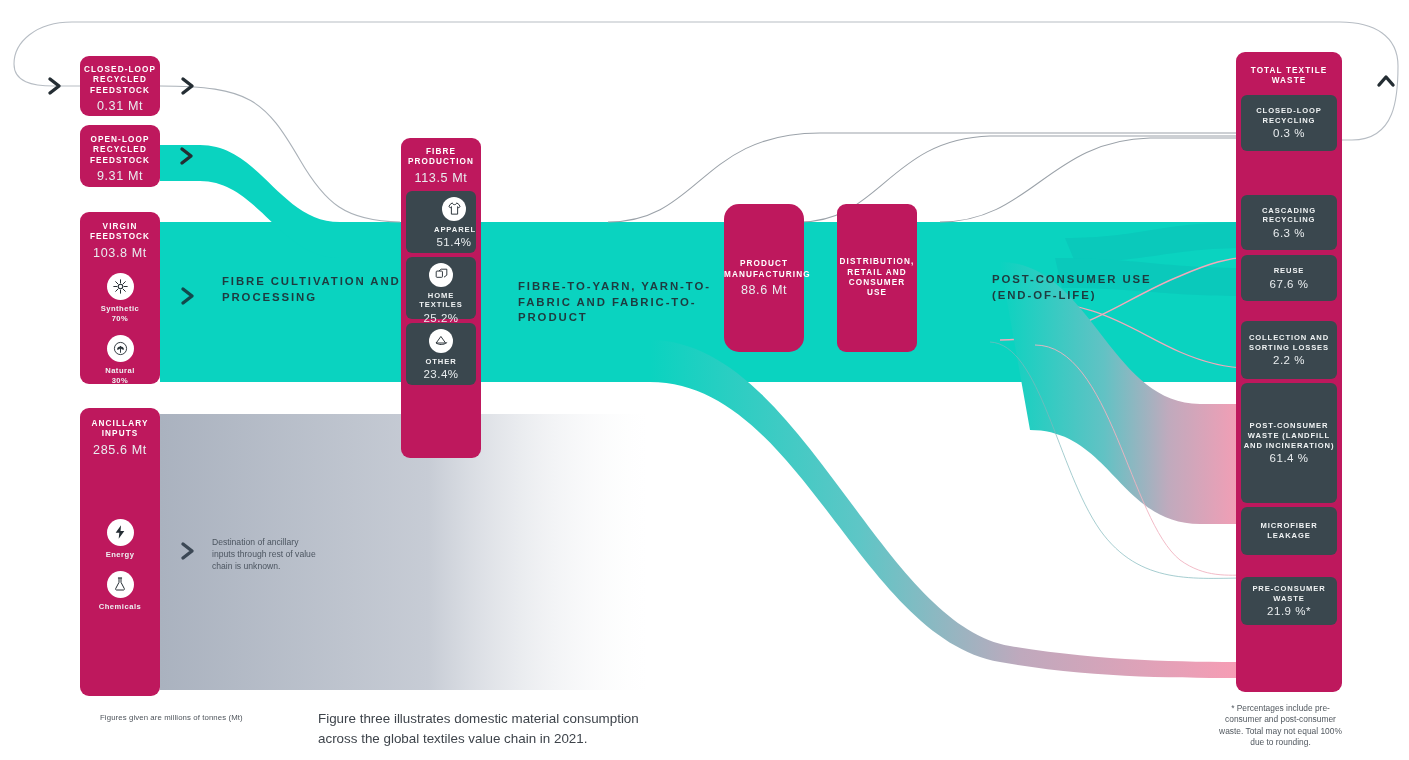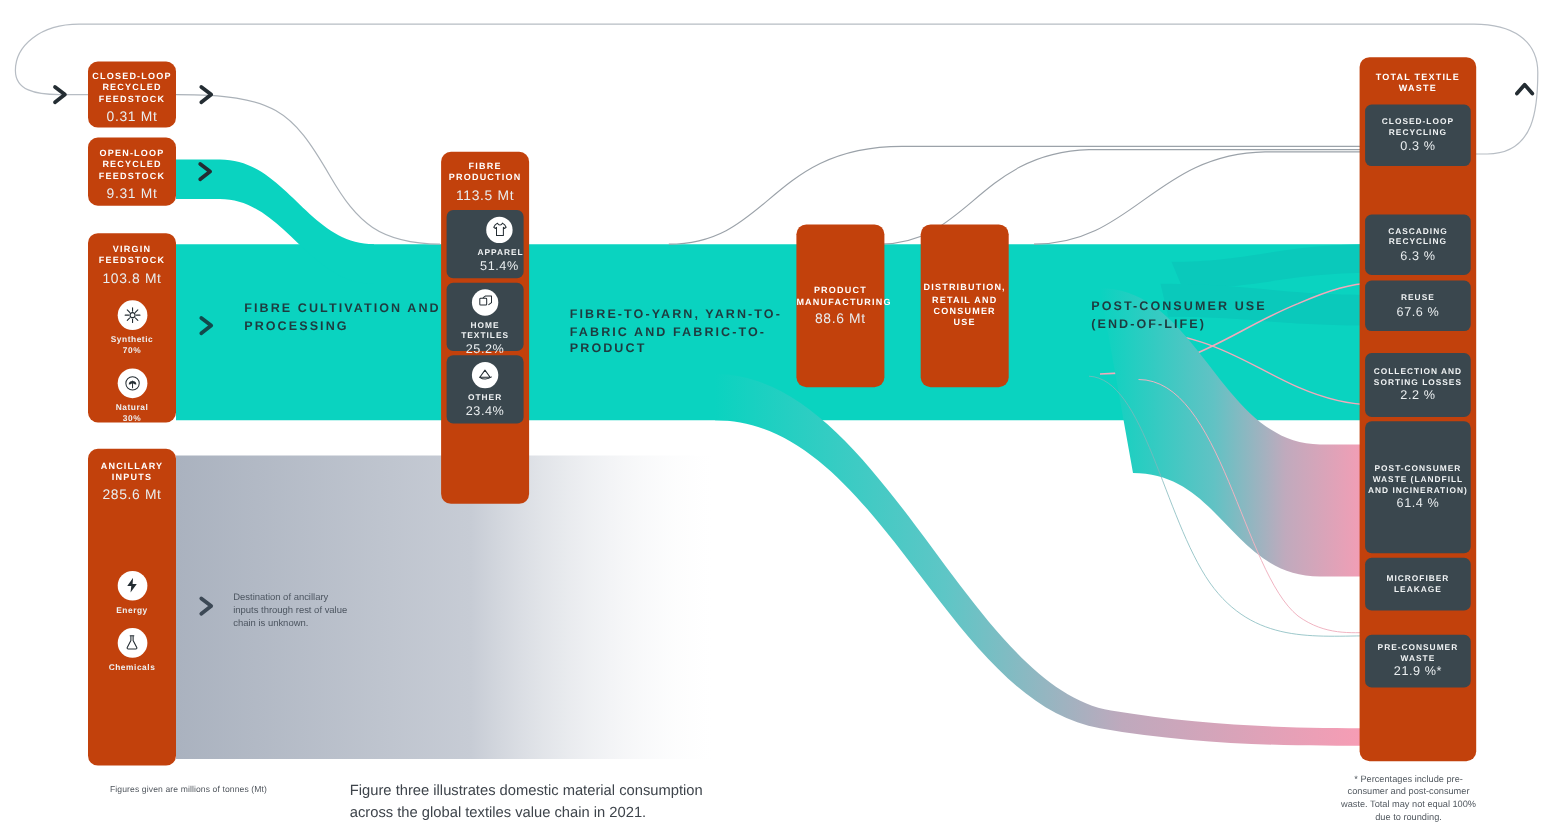--- a/index.html
+++ b/index.html
@@ -7,21 +7,21 @@
     width: 1409px; height: 760px;
     background: #ffffff;
     font-family: "Liberation Sans", sans-serif;
     overflow: hidden;
   }
   #stage { position: relative; width: 1409px; height: 760px; }
 
   svg.layer { position: absolute; inset: 0; width: 1409px; height: 760px; }
   .node {
     position: absolute;
-    background: #c2410c;
+    background: #be185d;
     border-radius: 9px;
     color: #ffffff;
     text-align: center;
     z-index: 5;
   }
   .node-title {
     font-size: 8.2px;
     font-weight: 700;
     letter-spacing: 1.1px;
     line-height: 10.4px;
@@ -299,21 +299,21 @@
         <svg width="15" height="15" viewBox="0 0 24 24">
           <path d="M3.5 16 L11 5.5 L18.5 16 Z" fill="none" stroke="#242d33" stroke-width="1.5" stroke-linejoin="round"></path>
           <path d="M3.5 16 C8 19.5 15 19.5 20.5 15.5" fill="none" stroke="#242d33" stroke-width="1.5" stroke-linecap="round"></path>
         </svg>
       </div>
       <div class="sub-label">Other</div>
       <div class="sub-value">23.4%</div>
     </div>
   </div>
 
-  <div class="node" style="left:724px; top:204px; width:80px; height:148px; display:flex; flex-direction:column; justify-content:center;">
+  <div class="node" style="left:724px; top:204px; width:80px; height:148px; display:flex; flex-direction:column; justify-content:center;border-radius:15px;">
     <div class="node-title">PRODUCT MANUFACTURING</div>
     <div class="node-value">88.6 Mt</div>
   </div>
 
   <div class="node" style="left:837px; top:204px; width:80px; height:148px; display:flex; flex-direction:column; justify-content:center;">
     <div class="node-title">DISTRIBUTION, RETAIL AND CONSUMER USE</div>
   </div>
 
   <div class="node" style="left:1236px; top:52px; width:106px; height:640px; padding-top:14px;">
     <div class="node-title" style="margin-bottom:8px;">TOTAL TEXTILE WASTE</div>

